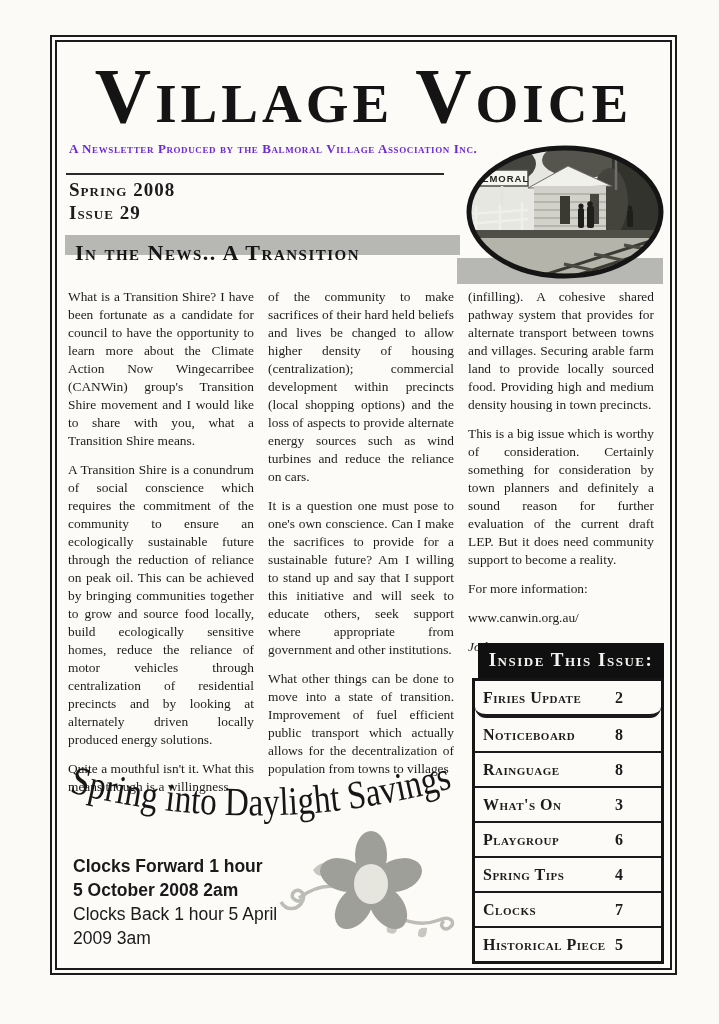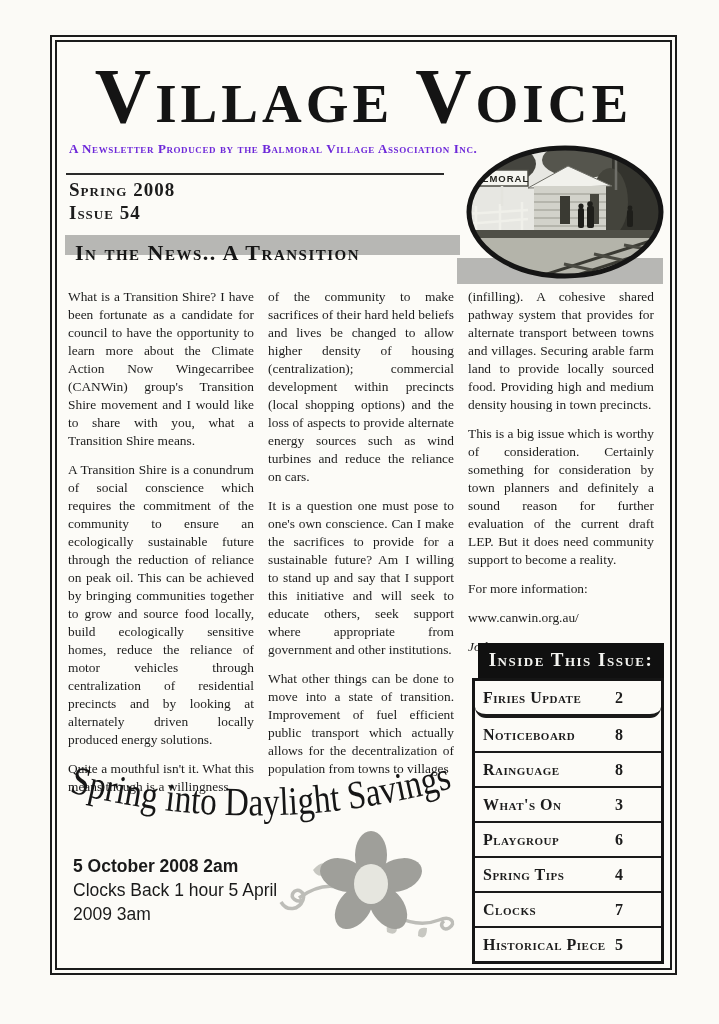--- a/index.html
+++ b/index.html
@@ -74,21 +74,21 @@
 </style>
 </head>
 <body>
 
 <div class="frame">
 
   <div class="abs title">Village Voice</div>
   <div class="abs subtitle">A Newsletter Produced by the Balmoral Village Association Inc.</div>
   <div class="abs rule"></div>
   <div class="abs season">Spring 2008</div>
-  <div class="abs issue">Issue 54</div>
+  <div class="abs issue">Issue 29</div>
 
   <div class="abs newsbar">In the News.. A Transition</div>
   <div class="abs newsbar-tail"></div>
 
   <svg class="abs photo" viewBox="0 0 202 140">
     <defs>
         <clipPath id="ovalClip">
           <ellipse cx="101" cy="70" rx="96" ry="64"></ellipse>
         </clipPath>
       </defs>
@@ -167,20 +167,21 @@
   <svg class="abs arcwrap" viewBox="0 0 406 82">
     <defs>
         <path id="arcPath" d="M 8 30 Q 203 80 398 24" fill="none"></path>
       </defs>
     <text font-size="40" fill="#161616" font-family="'Liberation Serif','DejaVu Serif',serif">
       <textPath href="#arcPath" startOffset="0" textLength="388" lengthAdjust="spacingAndGlyphs">Spring into Daylight Savings</textPath>
     </text>
   </svg>
 
   <div class="abs clocks">
+    <div class="b">Clocks Forward 1 hour</div>
     <div class="b">5 October 2008 2am</div>
     <div>Clocks Back 1 hour 5 April</div>
     <div>2009 3am</div>
   </div>
 
   <svg class="abs flower" viewBox="0 0 192 122">
     <g stroke="#bdbdb8" stroke-width="3.5" fill="none">
       <path d="M 2 72 C 8 82 20 80 24 70 C 27 62 18 57 14 63 C 11 68 18 73 24 70"></path>
       <path d="M 20 68 Q 42 52 62 58"></path>
       <path d="M 116 86 Q 140 98 160 90 C 172 85 178 93 170 98 C 164 101 160 95 165 91"></path>

